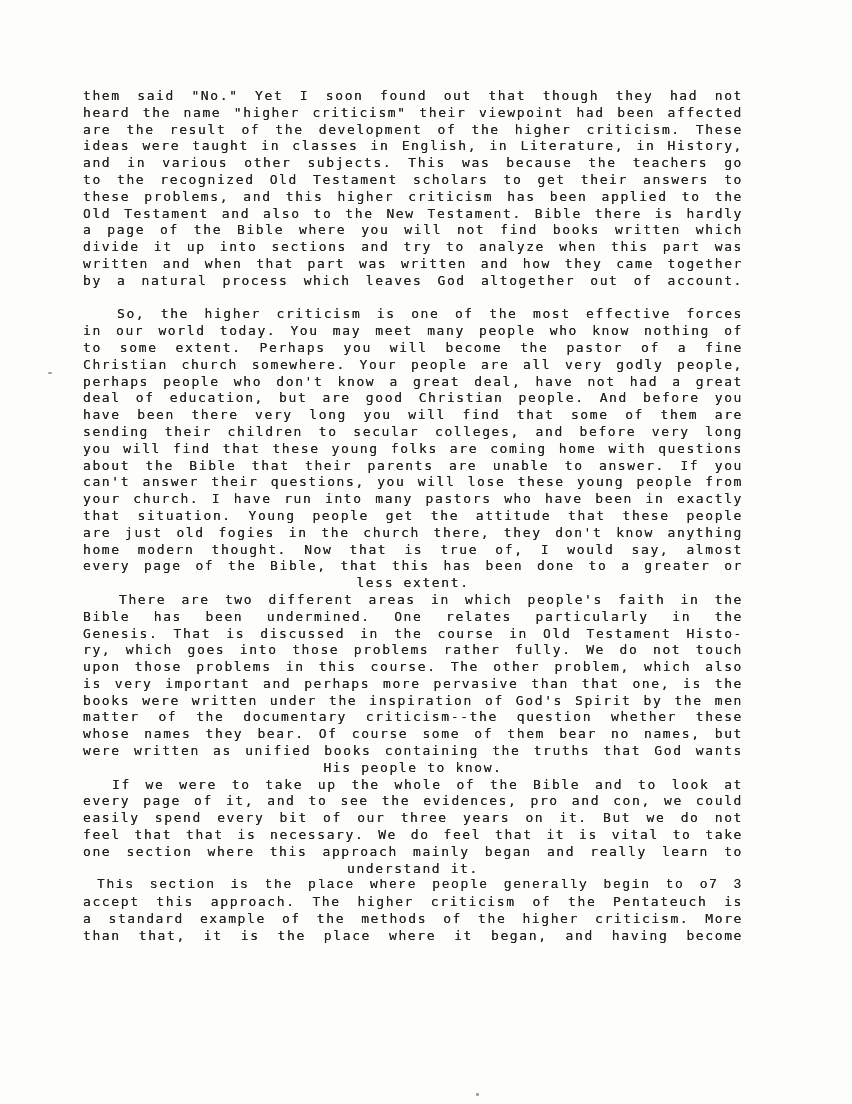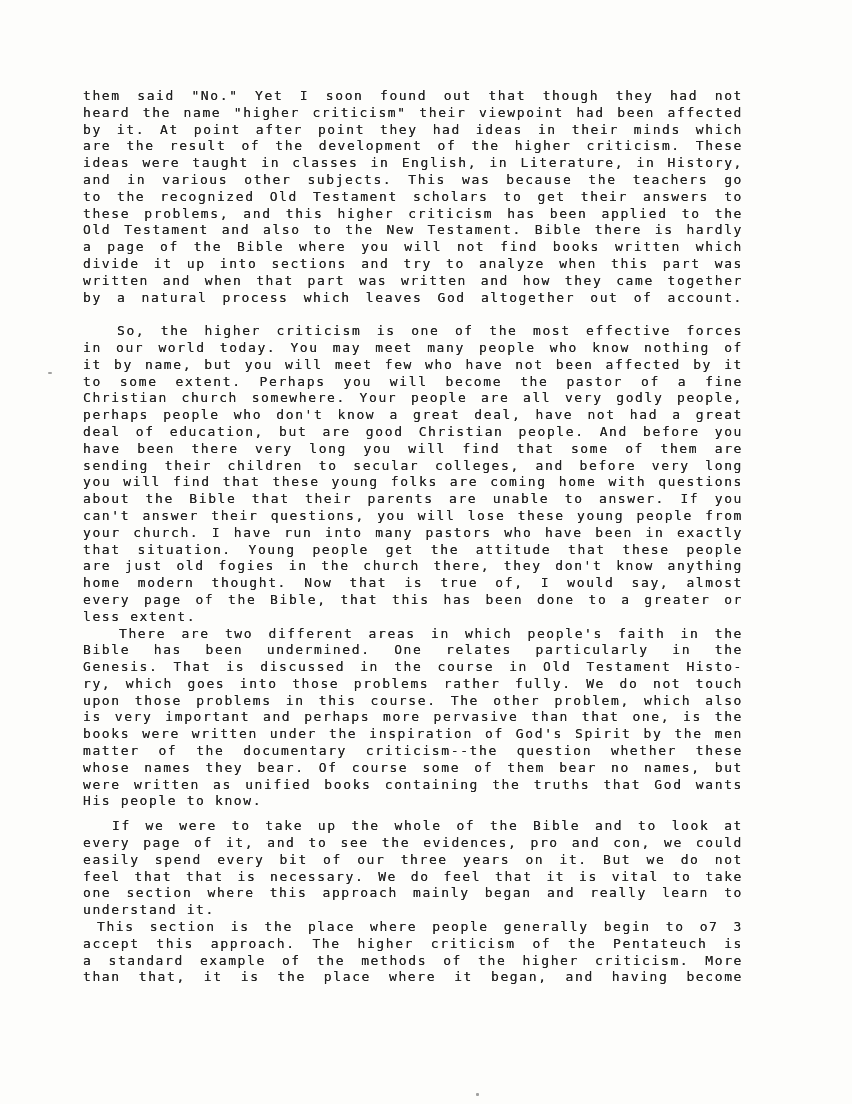--- a/index.html
+++ b/index.html
@@ -19,56 +19,54 @@
   .text-block {
     position: absolute;
     left: 83px;
     top: 88px;
     width: 660px;
   }
   .para { margin: 0; }
   .para.space-before { margin-top: 16.8px; }
   .line {
     white-space: normal;
-    text-align: left;
+    text-align: center;
   }
   .line.j {
     text-align: justify;
     text-align-last: justify;
   }
   .artifact {
     position: absolute;
     background: rgba(70,70,70,0.5);
     border-radius: 1px;
   }
 </style>
 </head>
 <body>
 
 <div class="page">
   <div class="text-block">
       <div class="para">
         <div class="line j">them said "No."  Yet I soon found out that though they had not</div>
         <div class="line j">heard the name "higher criticism" their viewpoint had been affected</div>
-        <div class="line j">by it.  At point after point they had ideas in their minds which</div>
         <div class="line j">are the result of the development of the higher criticism.  These</div>
         <div class="line j">ideas were taught in classes in English, in Literature, in History,</div>
         <div class="line j">and in various other subjects.  This was because the teachers go</div>
         <div class="line j">to the recognized Old Testament scholars to get their answers to</div>
         <div class="line j">these problems, and this higher criticism has been applied to the</div>
         <div class="line j">Old Testament and also to the New Testament.  Bible there is hardly</div>
         <div class="line j">a page of the Bible where you will not find books written which</div>
         <div class="line j">divide it up into sections and try to analyze when this part was</div>
         <div class="line j">written and when that part was written and how they came together</div>
         <div class="line j">by a natural process which leaves God altogether out of account.</div>
       </div>
       <div class="para space-before">
         <div class="line j" style="padding-left: 34px;">So, the higher criticism is one of the most effective forces</div>
         <div class="line j">in our world today.  You may meet many people who know nothing of</div>
-        <div class="line j">it by name, but you will meet few who have not been affected by it</div>
         <div class="line j">to some extent.  Perhaps you will become the pastor of a fine</div>
         <div class="line j">Christian church somewhere.  Your people are all very godly people,</div>
         <div class="line j">perhaps people who don't know a great deal, have not had a great</div>
         <div class="line j">deal of education, but are good Christian people.  And before you</div>
         <div class="line j">have been there very long you will find that some of them are</div>
         <div class="line j">sending their children to secular colleges, and before very long</div>
         <div class="line j">you will find that these young folks are coming home with questions</div>
         <div class="line j">about the Bible that their parents are unable to answer.  If you</div>
         <div class="line j">can't answer their questions, you will lose these young people from</div>
         <div class="line j">your church.  I have run into many pastors who have been in exactly</div>
@@ -85,29 +83,29 @@
         <div class="line j">ry, which goes into those problems rather fully.  We do not touch</div>
         <div class="line j">upon those problems in this course.  The other problem, which also</div>
         <div class="line j">is very important and perhaps more pervasive than that one, is the</div>
         <div class="line j">books were written under the inspiration of God's Spirit by the men</div>
         <div class="line j">matter of the documentary criticism--the question whether these</div>
         <div class="line j">whose names they bear.  Of course some of them  bear no names, but</div>
         <div class="line j">were written as unified books containing the truths that God wants</div>
         <div class="line">His people to know.</div>
       </div>
       <div class="para">
-        <div class="line j" style="padding-left: 29px; margin-top: 8px;">If we were to take up the whole of the Bible and to look at</div>
+        <div class="line j" style="padding-left: 29px;">If we were to take up the whole of the Bible and to look at</div>
         <div class="line j">every page of it, and to see the evidences, pro and con, we could</div>
         <div class="line j">easily spend every bit of our three years on it.  But we do not</div>
         <div class="line j">feel that that is necessary.  We do feel that it is vital to take</div>
         <div class="line j">one section where this approach mainly began  and really learn to</div>
         <div class="line">understand it.</div>
       </div>
       <div class="para">
-        <div class="line j" style="padding-left: 14px;">This section is the place where people generally begin to  o7 3</div>
+        <div class="line j" style="padding-left: 14px; font-family: Liberation Mono, monospace;">This section is the place where people generally begin to  o7 3</div>
         <div class="line j">accept this approach.  The higher criticism of the Pentateuch is</div>
         <div class="line j">a standard example of the methods of the higher criticism. More</div>
         <div class="line j">than that, it is the place where it began, and having become</div>
       </div>
     </div>
 <div class="artifact" style="left: 48px; top: 372px; width: 4px; height: 2px;"></div>
     <div class="artifact" style="left: 476px; top: 1093px; width: 3px; height: 3px;"></div>
   </div>
 
 </body></html>

